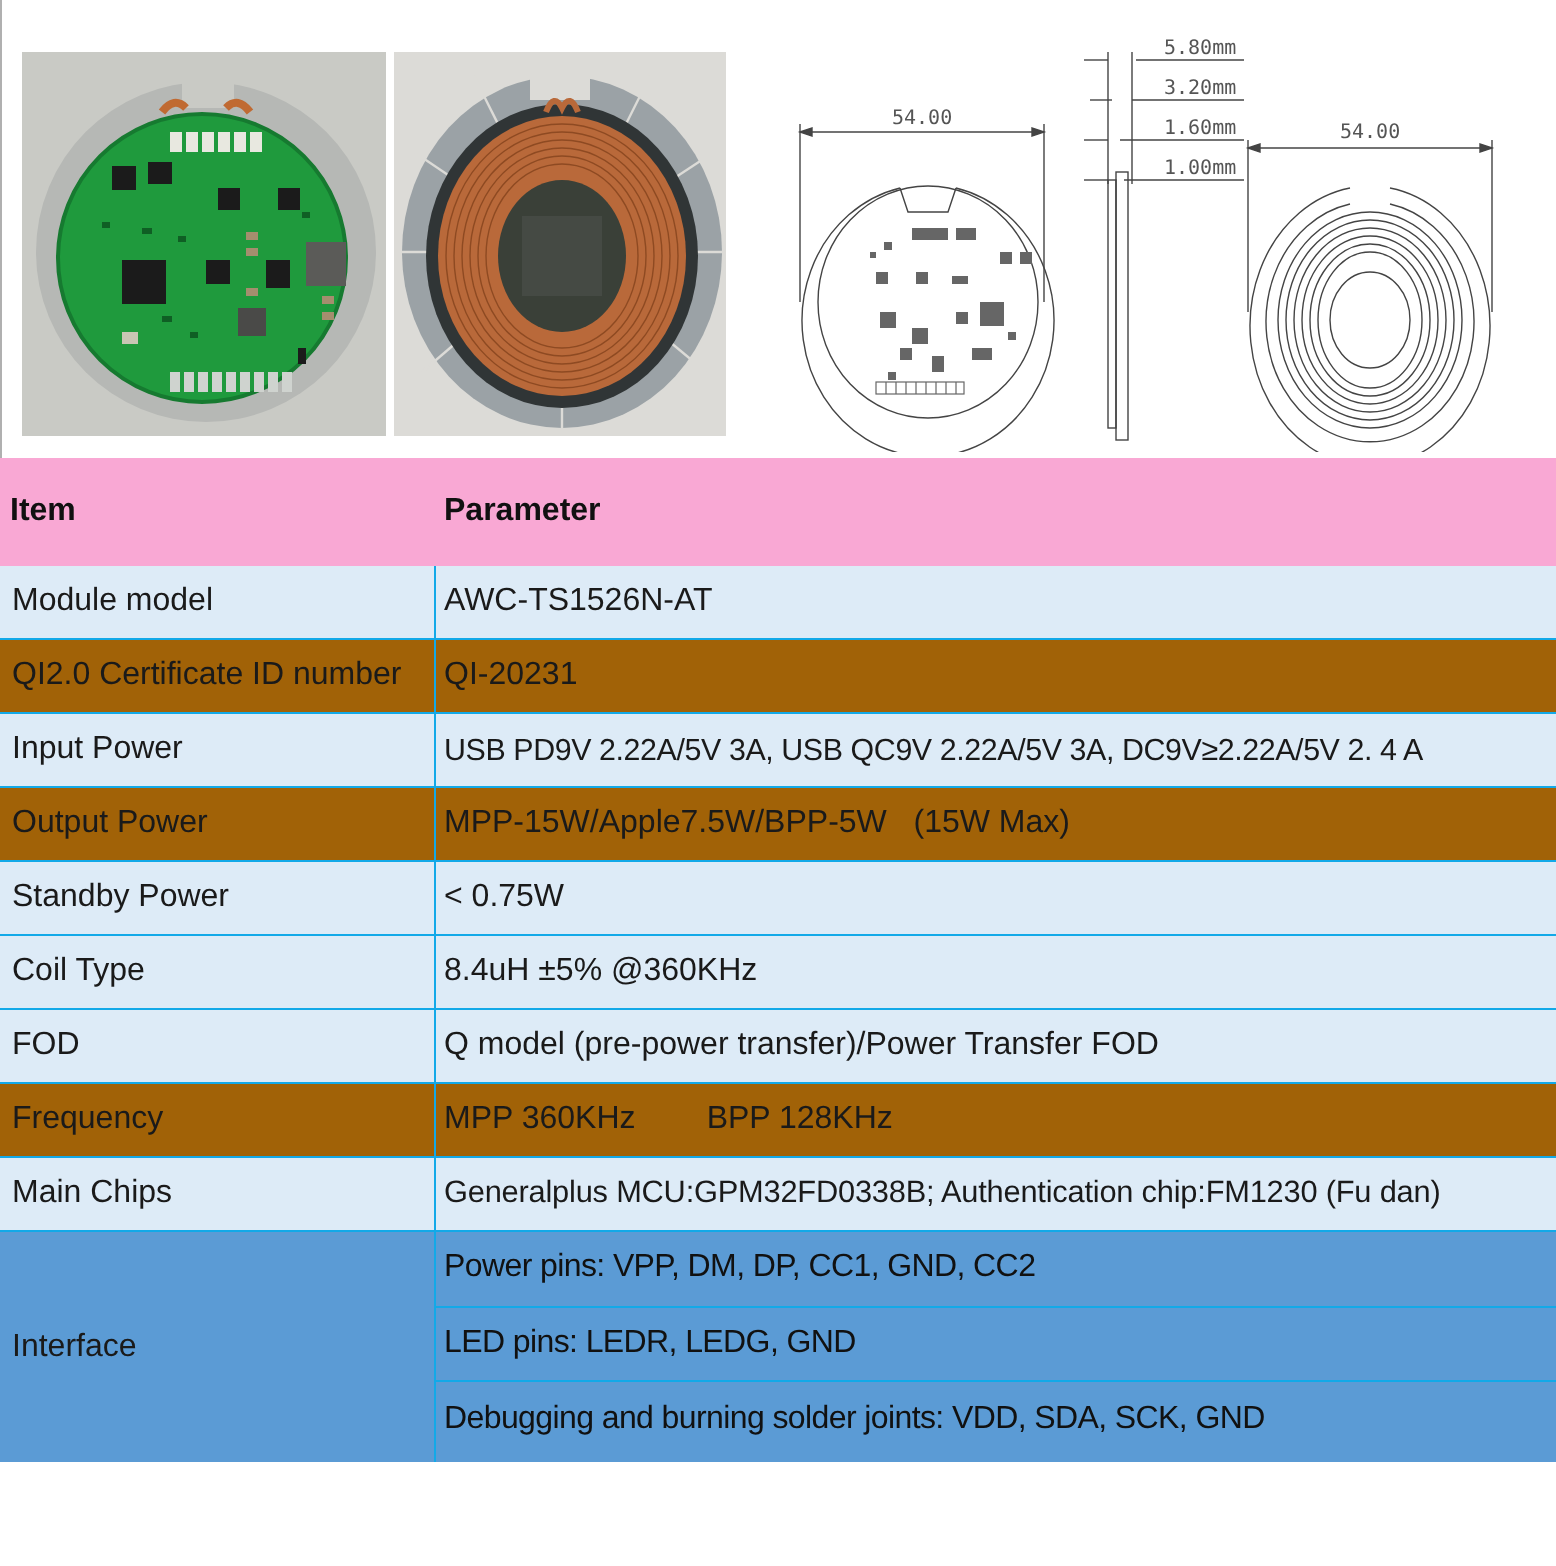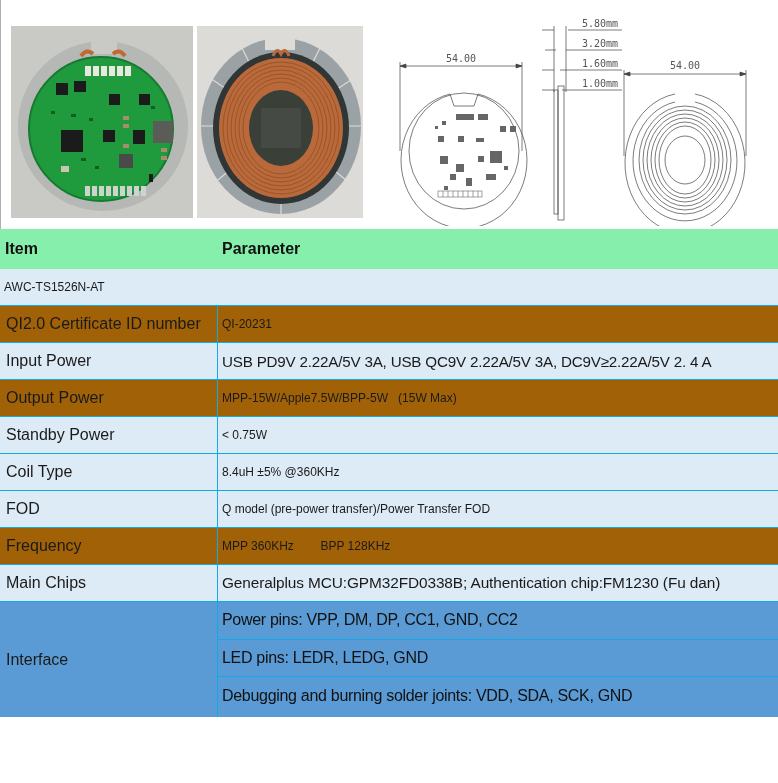--- a/index.html
+++ b/index.html
@@ -15,26 +15,26 @@
     .photo svg { width: 100%; height: 100%; display: block; }
 
     
     .drawing { position: absolute; left: 380px; top: 6px; width: 398px; height: 220px; }
     .drawing svg { width: 100%; height: 100%; display: block; }
     .dim-text { font-family: "DejaVu Sans Mono", "Liberation Mono", monospace; font-size: 10px; fill: #555; }
 
     
     .spec-table { position: absolute; left: 0; top: 229px; width: 778px; }
     .row { display: flex; width: 778px; border-bottom: 1px solid #12a9e8; }
-    .row.header { height: 40px; background: #86efac; border-bottom: none; }
+    .row.header { height: 54px; background: #f9a8d4; border-bottom: none; }
     .row.light { background: #ddebf7; }
     .row.dark { background: #a16207; }
     .row.std { height: 37px; }
     .cell-item { width: 218px; border-right: 1.5px solid #12a9e8; padding-left: 6px; display: flex; align-items: center; font-size: 16px; color: #1a1a1a; white-space: nowrap; }
-    .cell-param { flex: 1; padding-left: 4px; display: flex; align-items: center; font-size: 12px; color: #1a1a1a; white-space: nowrap; }
+    .cell-param { flex: 1; padding-left: 4px; display: flex; align-items: center; font-size: 16px; color: #1a1a1a; white-space: nowrap; }
     .row.header .cell-item, .row.header .cell-param { font-weight: bold; color: #111; border-right: none; font-size: 16px; }
     .row.header .cell-item { padding-left: 5px; }
     .cell-param.narrow { font-size: 15.2px; letter-spacing: -0.2px; }
     .cell-param.compact { font-size: 15.4px; letter-spacing: -0.1px; }
 
     .row.interface { height: 115px; background: #5b9bd5; border-bottom: none; }
     .row.interface .cell-item { align-items: center; }
     .sub-list { flex: 1; display: flex; flex-direction: column; }
     .sub-row { height: 37.5px; display: flex; align-items: center; padding-left: 4px; font-size: 16px; border-bottom: 1px solid #12a9e8; white-space: nowrap; letter-spacing: -0.3px; }
     .sub-row:last-child { border-bottom: none; }
@@ -221,20 +221,21 @@
   </svg>
 </div>
 
 <div class="spec-table">
   <div class="row header">
     <div class="cell-item">Item</div>
     <div class="cell-param">Parameter</div>
   </div>
 
   <div class="row std light">
+    <div class="cell-item">Module model</div>
     <div class="cell-param">AWC-TS1526N-AT</div>
   </div>
   <div class="row std dark">
     <div class="cell-item">QI2.0 Certificate ID number</div>
     <div class="cell-param">QI-20231</div>
   </div>
   <div class="row std light">
     <div class="cell-item">Input Power</div>
     <div class="cell-param narrow">USB PD9V 2.22A/5V 3A, USB QC9V 2.22A/5V 3A, DC9V≥2.22A/5V 2. 4 A</div>
   </div>

